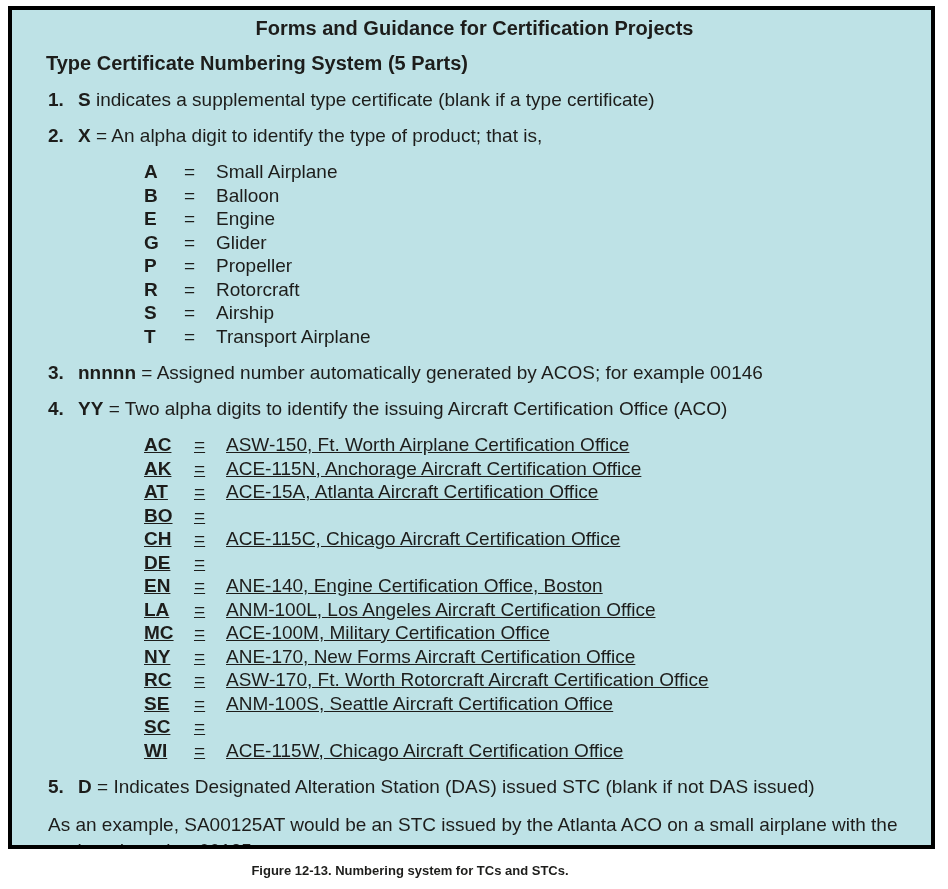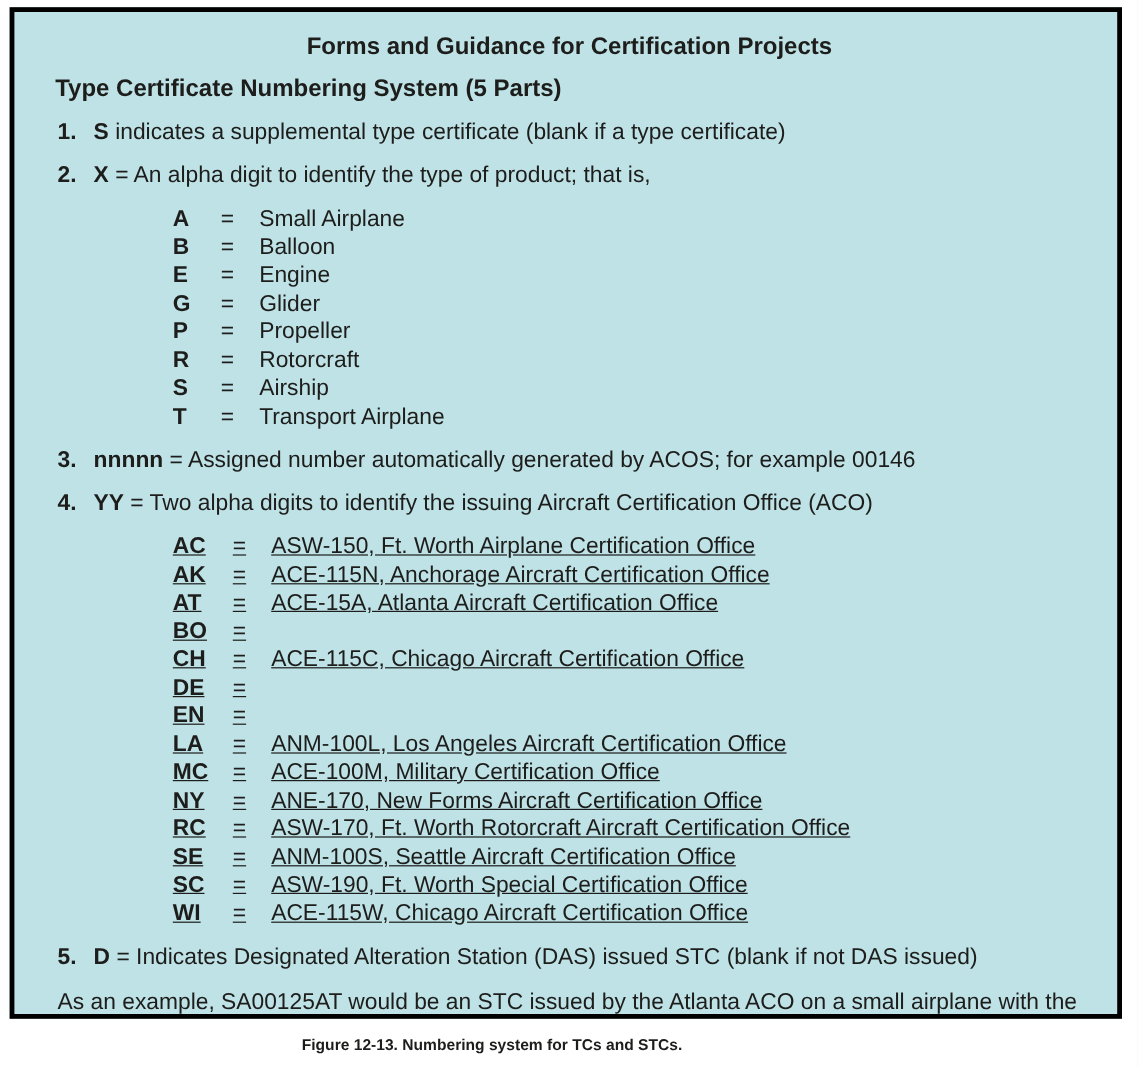--- a/index.html
+++ b/index.html
@@ -21,21 +21,21 @@
     overflow: hidden;
   }
   .figure-box {
     position: absolute;
     left: 8px;
     top: 6px;
     width: 927px;
     height: 843px;
     background: var(--box-bg);
     border: 4px solid var(--border);
-    padding: 17px 30px 12px 36px;
+    padding: 6px 30px 12px 36px;
     overflow: hidden;
   }
   .box-title {
     text-align: center;
     font-weight: bold;
     font-size: 20px;
     line-height: 24px;
     margin-bottom: 11px;
   }
   .box-subtitle {
@@ -203,20 +203,21 @@
         </div>
 
         <div class="def-row">
           <span class="code">DE</span>
           <span class="eq">=</span>
         </div>
 
         <div class="def-row">
           <span class="code">EN</span>
           <span class="eq">=</span>
+          <span class="desc">ANE-140, Engine Certification Office, Boston</span>
         </div>
 
         <div class="def-row">
           <span class="code">LA</span>
           <span class="eq">=</span>
           <span class="desc">ANM-100L, Los Angeles Aircraft Certification Office</span>
         </div>
 
         <div class="def-row">
           <span class="code">MC</span>
@@ -238,21 +239,20 @@
 
         <div class="def-row">
           <span class="code">SE</span>
           <span class="eq">=</span>
           <span class="desc">ANM-100S, Seattle Aircraft Certification Office</span>
         </div>
 
         <div class="def-row">
           <span class="code">SC</span>
           <span class="eq">=</span>
-          <span class="desc">ASW-190, Ft. Worth Special Certification Office</span>
         </div>
 
         <div class="def-row">
           <span class="code">WI</span>
           <span class="eq">=</span>
           <span class="desc">ACE-115W, Chicago Aircraft Certification Office</span>
         </div>
       </div>
 
     <div class="numbered-item">

